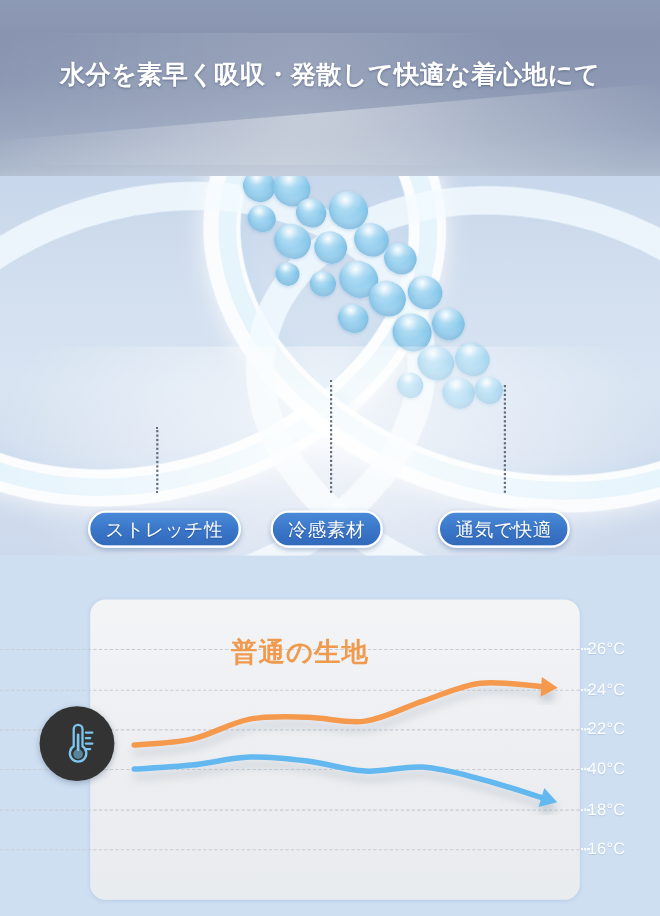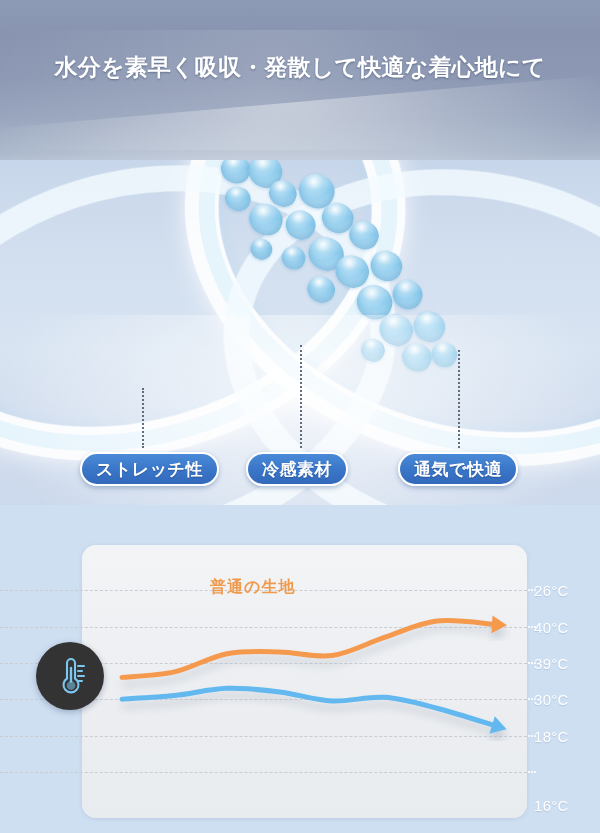--- a/index.html
+++ b/index.html
@@ -120,27 +120,27 @@
   .leader{
     position:absolute; width:0; border-left:2px dotted #4a5568;
     opacity:.85; z-index:6;
   }
 
   
   .pills{
     position:absolute; left:0; top:452px; width:600px; height:42px; z-index:7;
   }
   .pill{
-    position:absolute; top:0;
+    position:absolute; top:12px;
     height:34px; padding:0 14px;
     display:flex; align-items:center; justify-content:center;
     border-radius:18px;
     background:linear-gradient(180deg,#4a8ad8 0%, #3a76c8 52%, #3269bb 100%);
     border:2px solid #ffffff;
-    color:#ffffff; font-size:17px; font-weight:700; letter-spacing:.5px;
+    color:#ffffff; font-size:17px; font-weight:400; letter-spacing:.5px;
     white-space:nowrap;
     box-shadow:0 2px 5px rgba(40,80,140,.35);
     text-shadow:0 1px 1px rgba(20,50,100,.4);
   }
 
   
   .chart-wrap{
     position:absolute; left:82px; top:545px; width:445px; height:273px;
     background:linear-gradient(180deg,#f2f4f6 0%, #eceef1 55%, #e9ecef 100%);
     border-radius:14px;
@@ -160,21 +160,21 @@
     z-index:8;
   }
   .tick-stub{
     position:absolute; left:446px; width:8px; height:0;
     border-top:2px dotted #ffffff; opacity:.85;
     transform:translateY(-50%); z-index:8;
   }
 
   .series-label{
     position:absolute; left:128px; top:32px;
-    color:#f09a4e; font-size:16px; font-weight:600;
+    color:#f09a4e; font-size:24px; font-weight:600;
     font-family:"Liberation Serif","DejaVu Serif",serif;
     letter-spacing:1px;
   }
 
   .curves{ position:absolute; left:0; top:0; width:445px; height:273px; overflow:visible; }
 
   .thermo{
     position:absolute; left:-46px; top:97px;
     width:68px; height:68px; border-radius:50%;
     background:#333333;
@@ -248,29 +248,29 @@
         <div class="gridline" style="top: 81.5px;"></div>
         <div class="gridline" style="top: 117.833px;"></div>
         <div class="gridline" style="top: 154.167px;"></div>
         <div class="gridline" style="top: 190.5px;"></div>
         <div class="gridline" style="top: 226.833px;"></div>
       </div>
     <div id="yaxis">
         <div class="tick-stub" style="top: 45.1667px;"></div>
         <div class="ylabel" style="top: 45.1667px;">26°C</div>
         <div class="tick-stub" style="top: 81.5px;"></div>
-        <div class="ylabel" style="top: 81.5px;">40°C</div>
+        <div class="ylabel" style="top: 81.5px;">24°C</div>
         <div class="tick-stub" style="top: 117.833px;"></div>
-        <div class="ylabel" style="top: 117.833px;">39°C</div>
+        <div class="ylabel" style="top: 117.833px;">22°C</div>
         <div class="tick-stub" style="top: 154.167px;"></div>
-        <div class="ylabel" style="top: 154.167px;">30°C</div>
+        <div class="ylabel" style="top: 154.167px;">40°C</div>
         <div class="tick-stub" style="top: 190.5px;"></div>
         <div class="ylabel" style="top: 190.5px;">18°C</div>
         <div class="tick-stub" style="top: 226.833px;"></div>
-        <div class="ylabel" style="top: 226.833px; margin-top: 33px;">16°C</div>
+        <div class="ylabel" style="top: 226.833px;">16°C</div>
       </div>
 
     <div class="series-label">普通の生地</div>
 
     <svg class="curves" viewBox="0 0 445 273" preserveAspectRatio="none">
       <defs>
         <filter id="softshadow" x="-20%" y="-20%" width="140%" height="160%">
           <feDropShadow dx="1" dy="7" stdDeviation="4" flood-color="#9aa6b4" flood-opacity="0.40"></feDropShadow>
         </filter>
       </defs>

